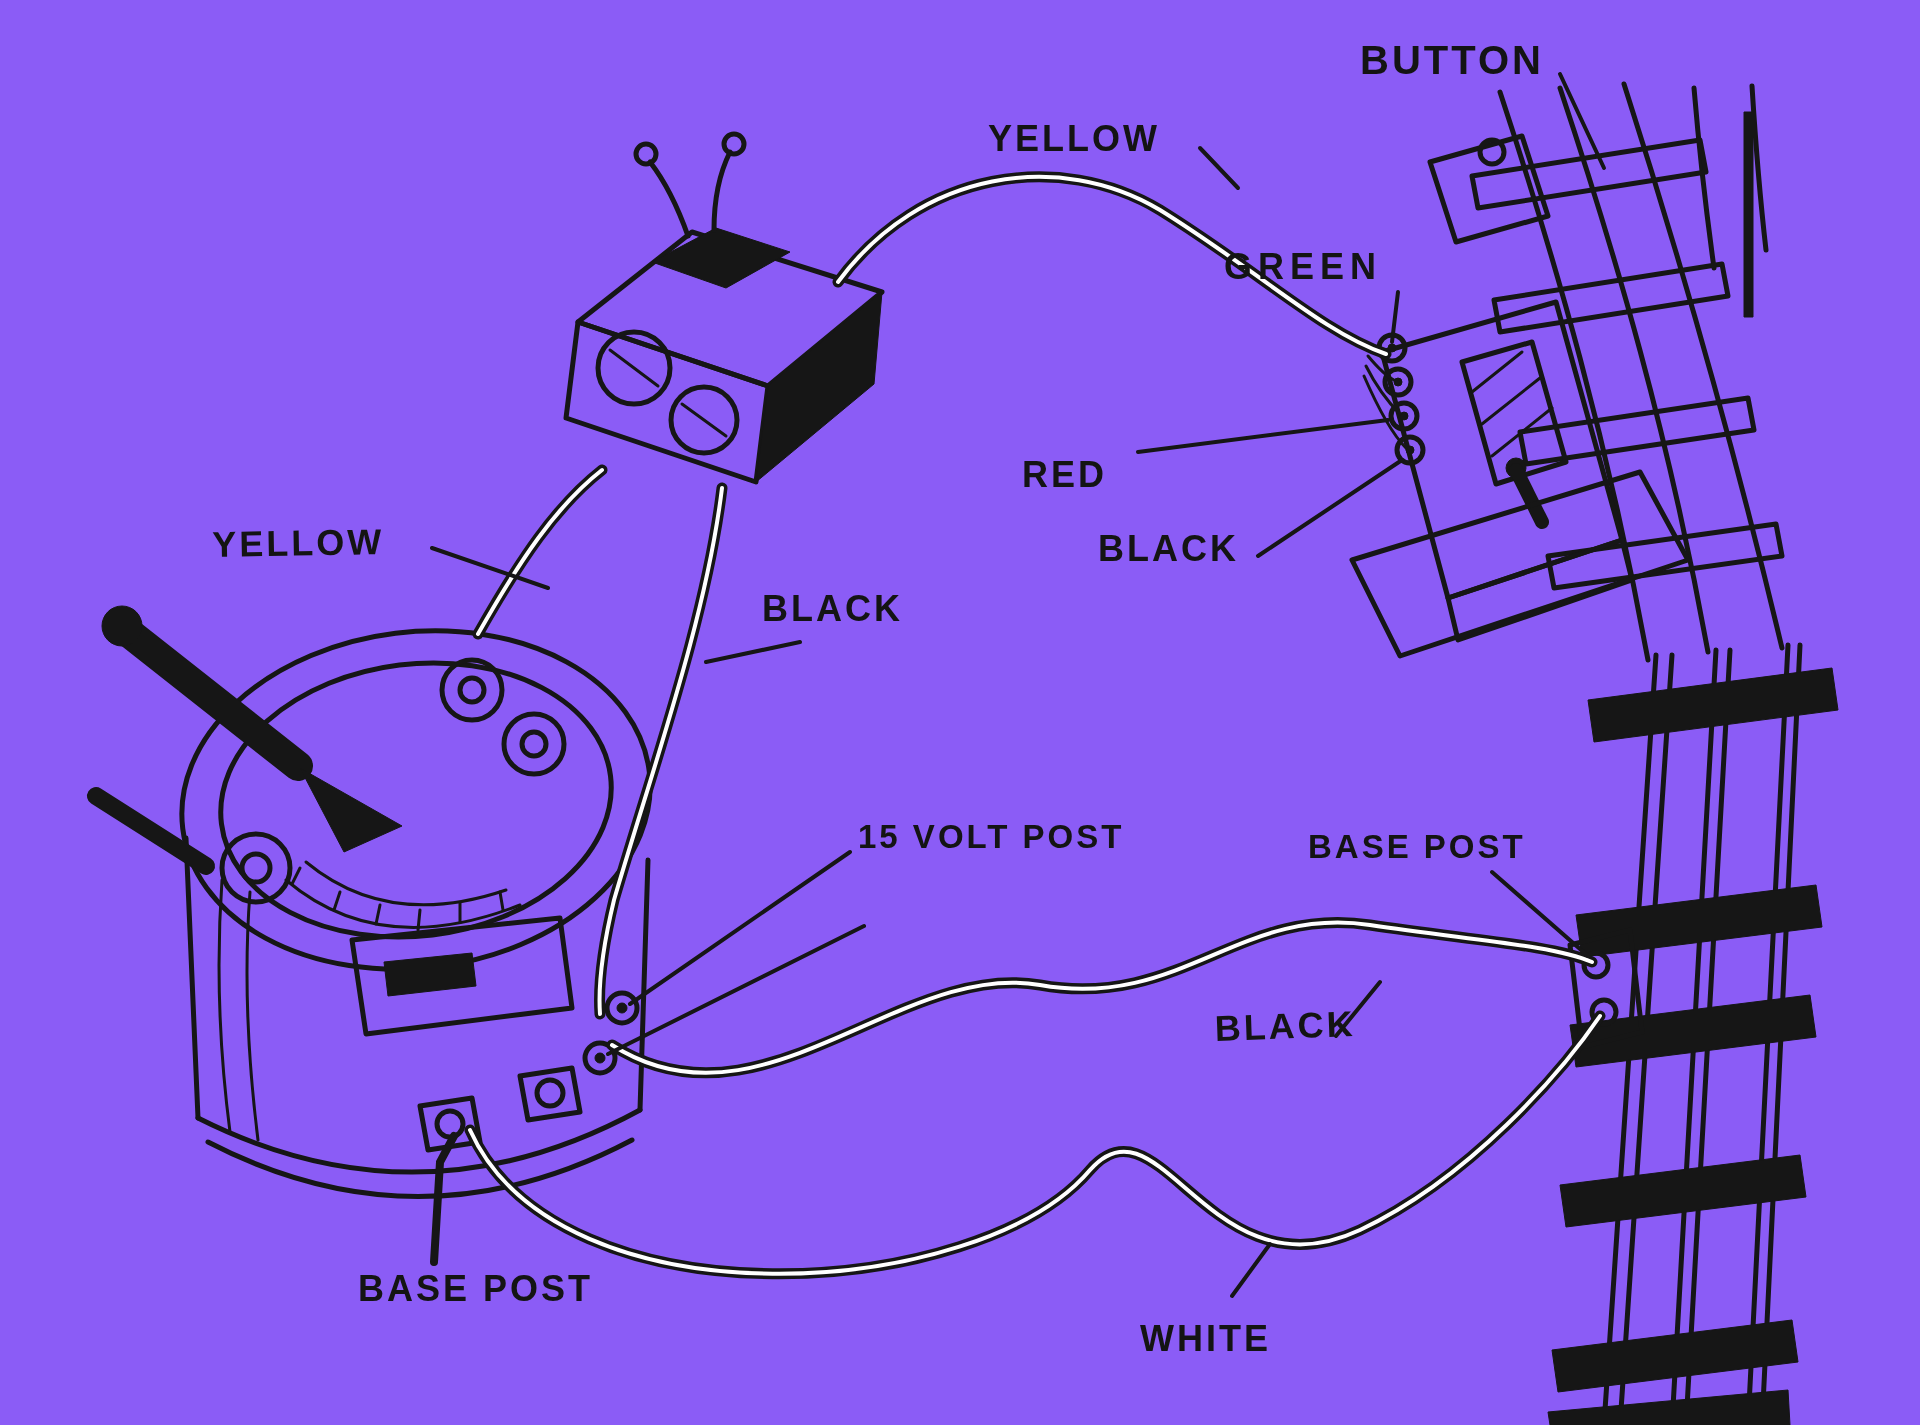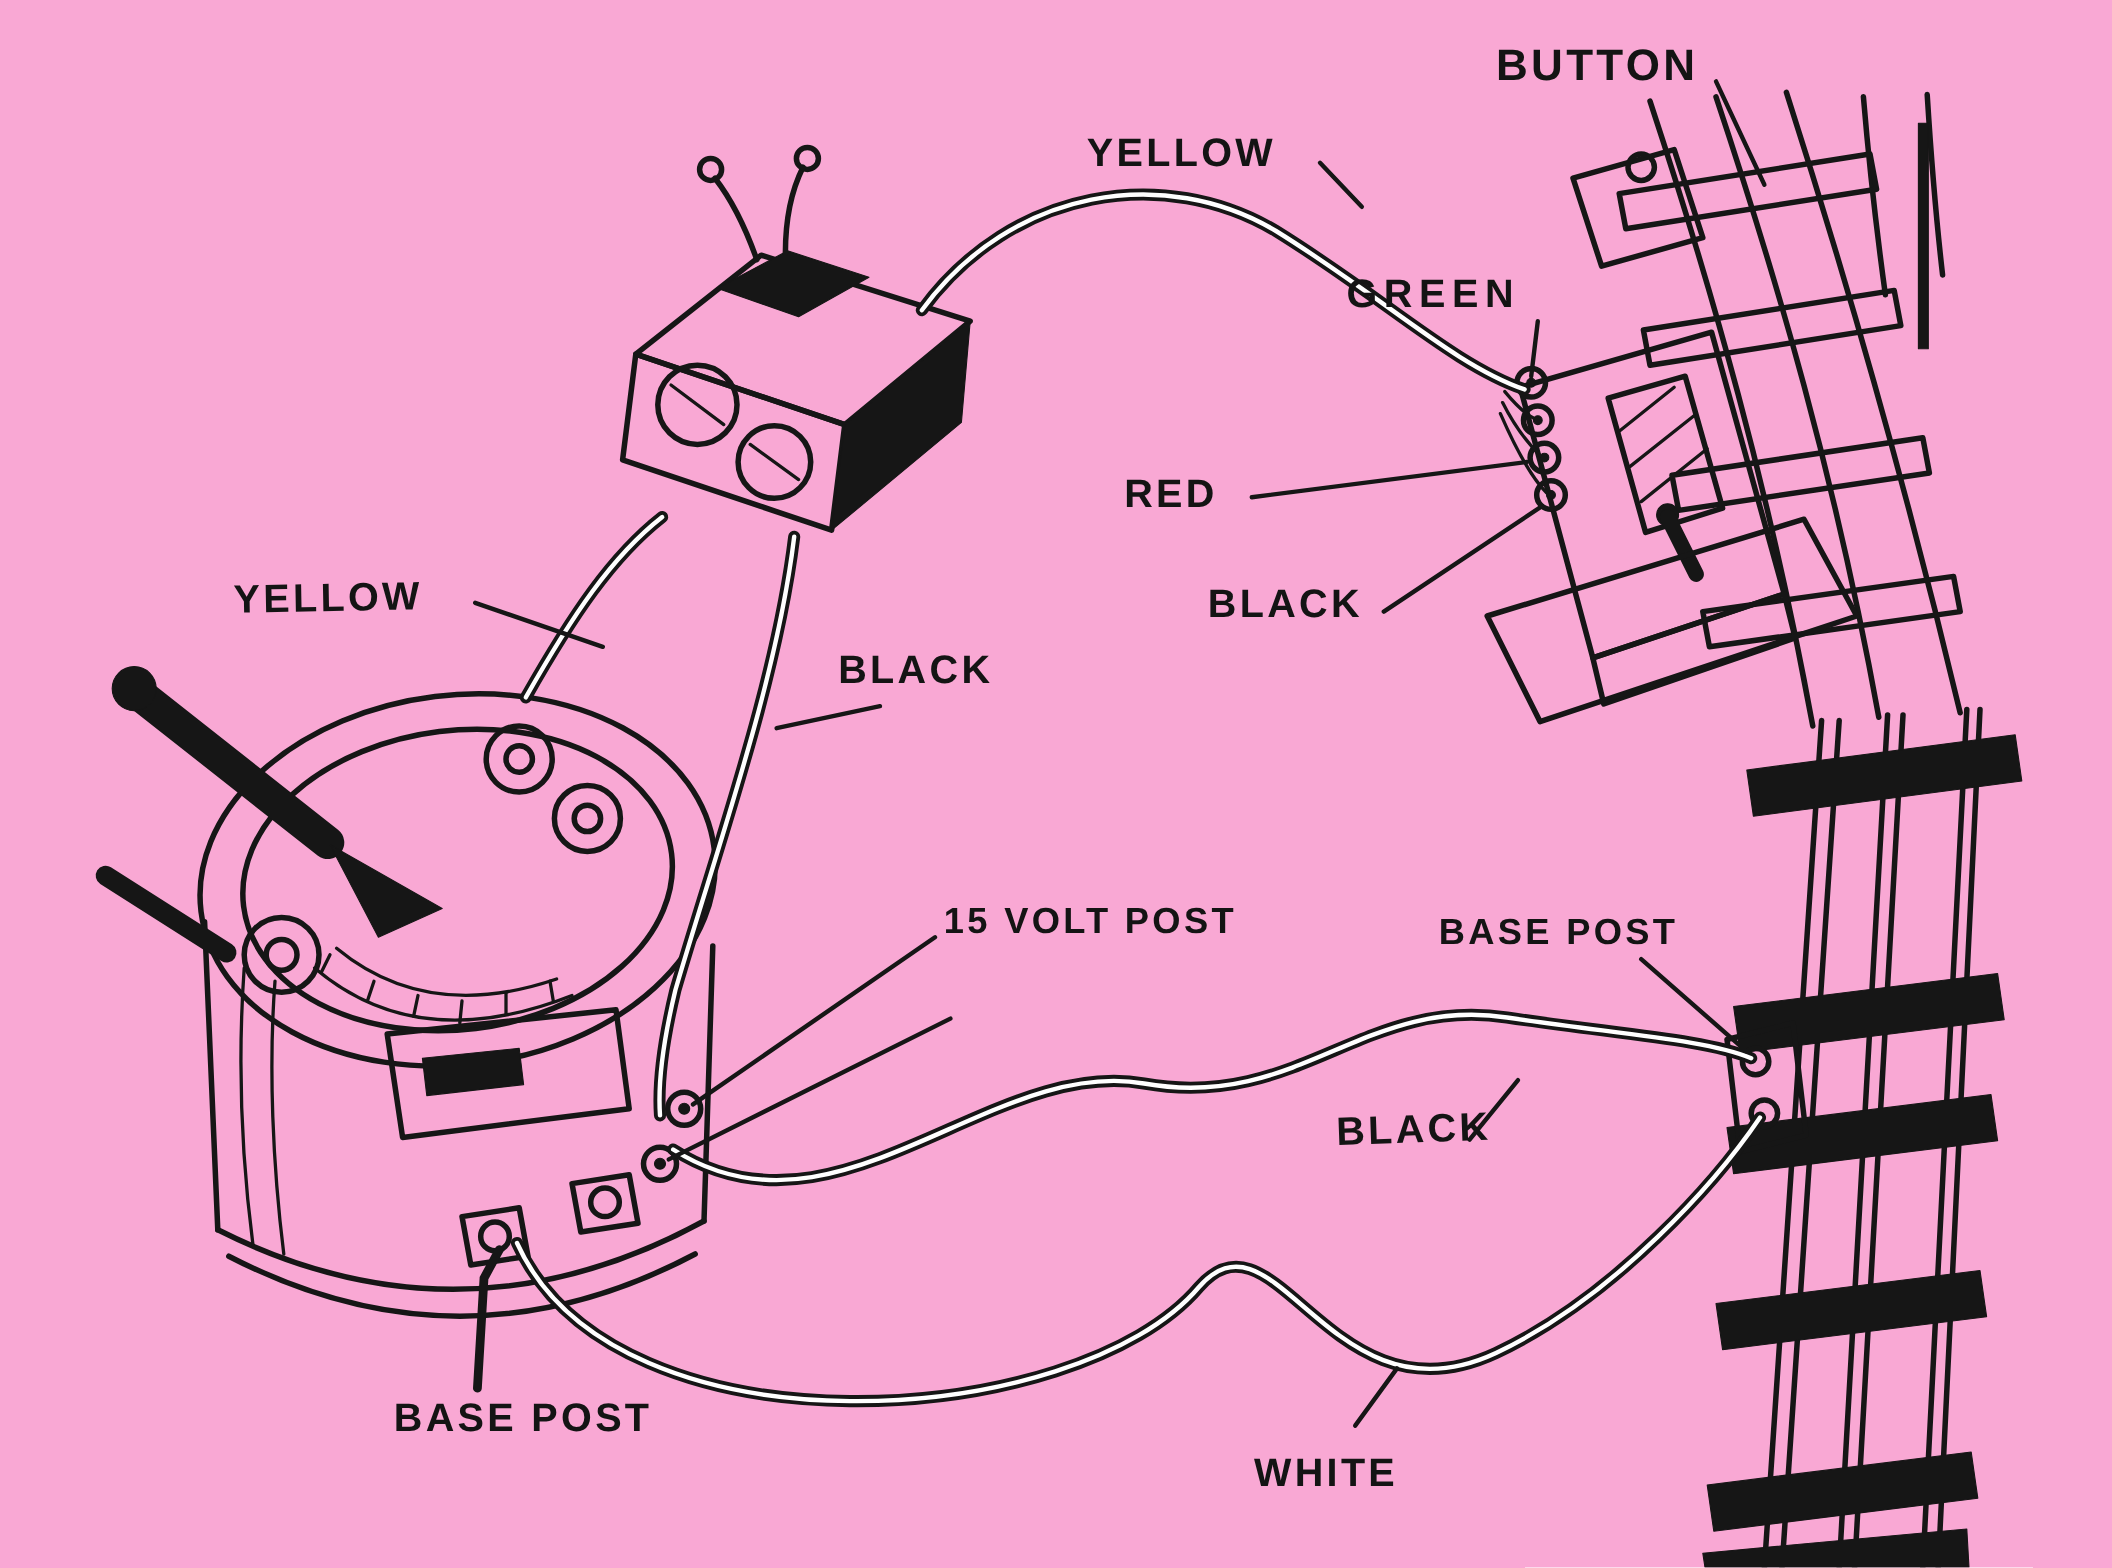--- a/index.html
+++ b/index.html
@@ -1,19 +1,19 @@
 <!DOCTYPE html>
 <html><head>
 <meta charset="utf-8">
 <style>
   html,body{margin:0;padding:0;background:#ffffff;}
   #stage{
     position:relative;
     width:1920px;height:1425px;
-    background:#f9a8d4;
+    background:#8b5cf6;
     font-family:"Liberation Sans", sans-serif;
     overflow:hidden;
   }
   #art{position:absolute;left:0;top:0;}
   .ln{fill:none;stroke:#161616;stroke-width:5;stroke-linecap:round;stroke-linejoin:round;}
   .thin{fill:none;stroke:#161616;stroke-width:3;stroke-linecap:round;}
   .leader{fill:none;stroke:#161616;stroke-width:4;stroke-linecap:round;}
   .wireO{fill:none;stroke:#161616;stroke-width:11;stroke-linecap:round;}
   .wireI{fill:none;stroke:#ffffff;stroke-width:4;stroke-linecap:round;}
   .blk{fill:#161616;stroke:#161616;stroke-linejoin:round;}
@@ -212,21 +212,21 @@
       <line class="leader" x1="1232" y1="1296" x2="1270" y2="1244"></line>
     </g>
   </svg>
 
   <div class="lbl" style="left:1360px;top:38px;font-size:40px;">BUTTON</div>
 
   <div class="lbl" style="left:988px;top:118px;">YELLOW</div>
 
   <div class="lbl" style="left:1224px;top:246px;letter-spacing:6px;">GREEN</div>
 
-  <div class="lbl" style="left:1022px;top:428px;">RED</div>
+  <div class="lbl" style="left:1022px;top:454px;">RED</div>
 
   <div class="lbl" style="left:1098px;top:528px;">BLACK</div>
 
   <div class="lbl" style="left:212px;top:524px;transform:rotate(-1deg);">YELLOW</div>
 
   <div class="lbl" style="left:762px;top:588px;">BLACK</div>
 
   <div class="lbl small" style="left:858px;top:818px;">15 VOLT POST</div>
 
 

